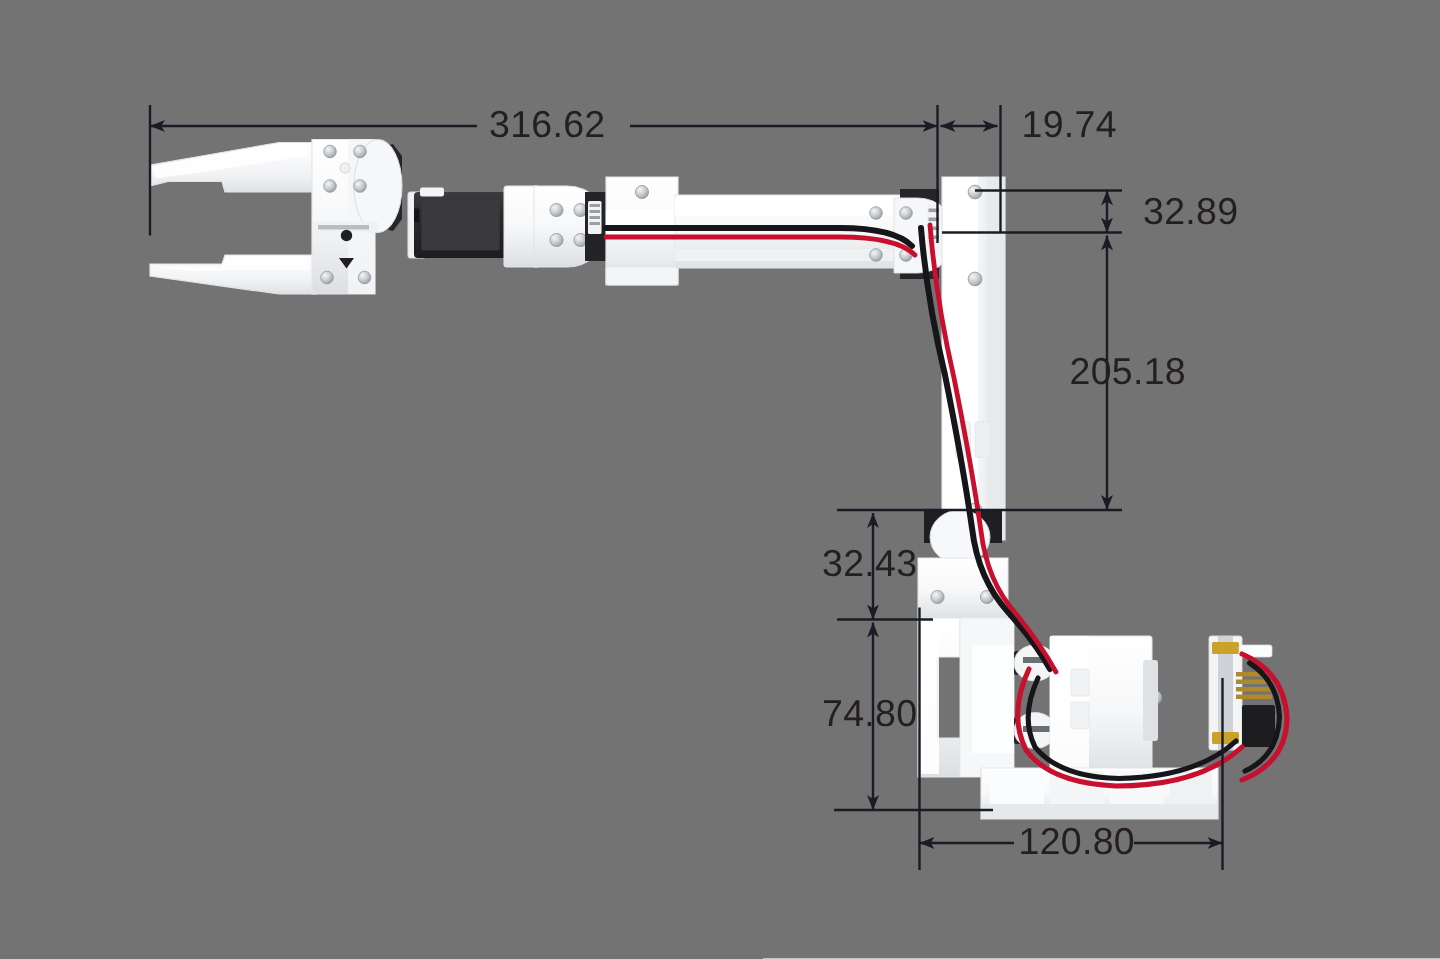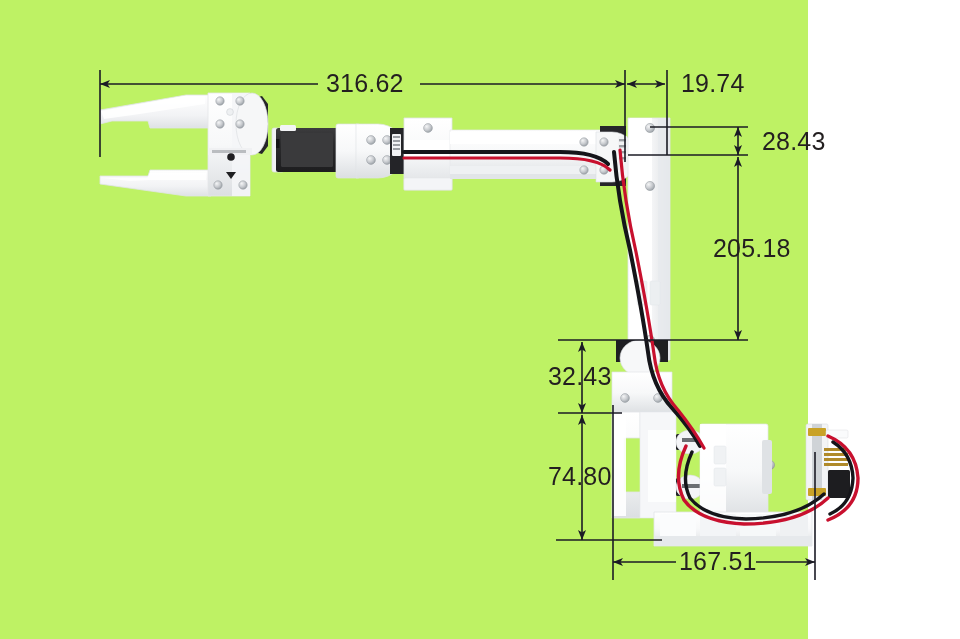--- a/index.html
+++ b/index.html
@@ -1,18 +1,18 @@
 <!DOCTYPE html>
 <html><head>
 <meta charset="utf-8">
 <style>
   html,body{margin:0;padding:0;background:#ffffff;}
   body{width:960px;height:639px;overflow:hidden;
        font-family:"Liberation Sans","DejaVu Sans",sans-serif;}
-  #stage{position:relative;width:808px;height:639px;background:#bef264;}
+  #stage{position:relative;width:960px;height:639px;background:#737373;}
   #stage svg{position:absolute;left:0;top:0;}
   .dimtext{
     position:absolute;
     font-family:"Liberation Sans","DejaVu Sans",sans-serif;
     font-size:25px;
     color:#231f20;
     white-space:nowrap;
     letter-spacing:0.2px;
     line-height:1;
   }
@@ -239,23 +239,23 @@
       <line x1="815" y1="452" x2="815" y2="580"></line>
       <line x1="613" y1="562" x2="676" y2="562" marker-start="url(#arrStart)"></line>
       <line x1="756" y1="562" x2="815" y2="562" marker-end="url(#arrEnd)"></line>
     </g>
   </svg>
 
   <div class="dimtext" style="left:326px; top:71px;">316.62</div>
 
   <div class="dimtext" style="left:681px; top:71px;">19.74</div>
 
-  <div class="dimtext" style="left:762px; top:129px;">28.43</div>
+  <div class="dimtext" style="left:762px; top:129px;">32.89</div>
 
   <div class="dimtext" style="left:713px; top:236px;">205.18</div>
 
   <div class="dimtext" style="left:548px; top:364px;">32.43</div>
 
   <div class="dimtext" style="left:548px; top:464px;">74.80</div>
 
-  <div class="dimtext" style="left:679px; top:549px;">167.51</div>
+  <div class="dimtext" style="left:679px; top:549px;">120.80</div>
 
 </div>
 
 </body></html>

